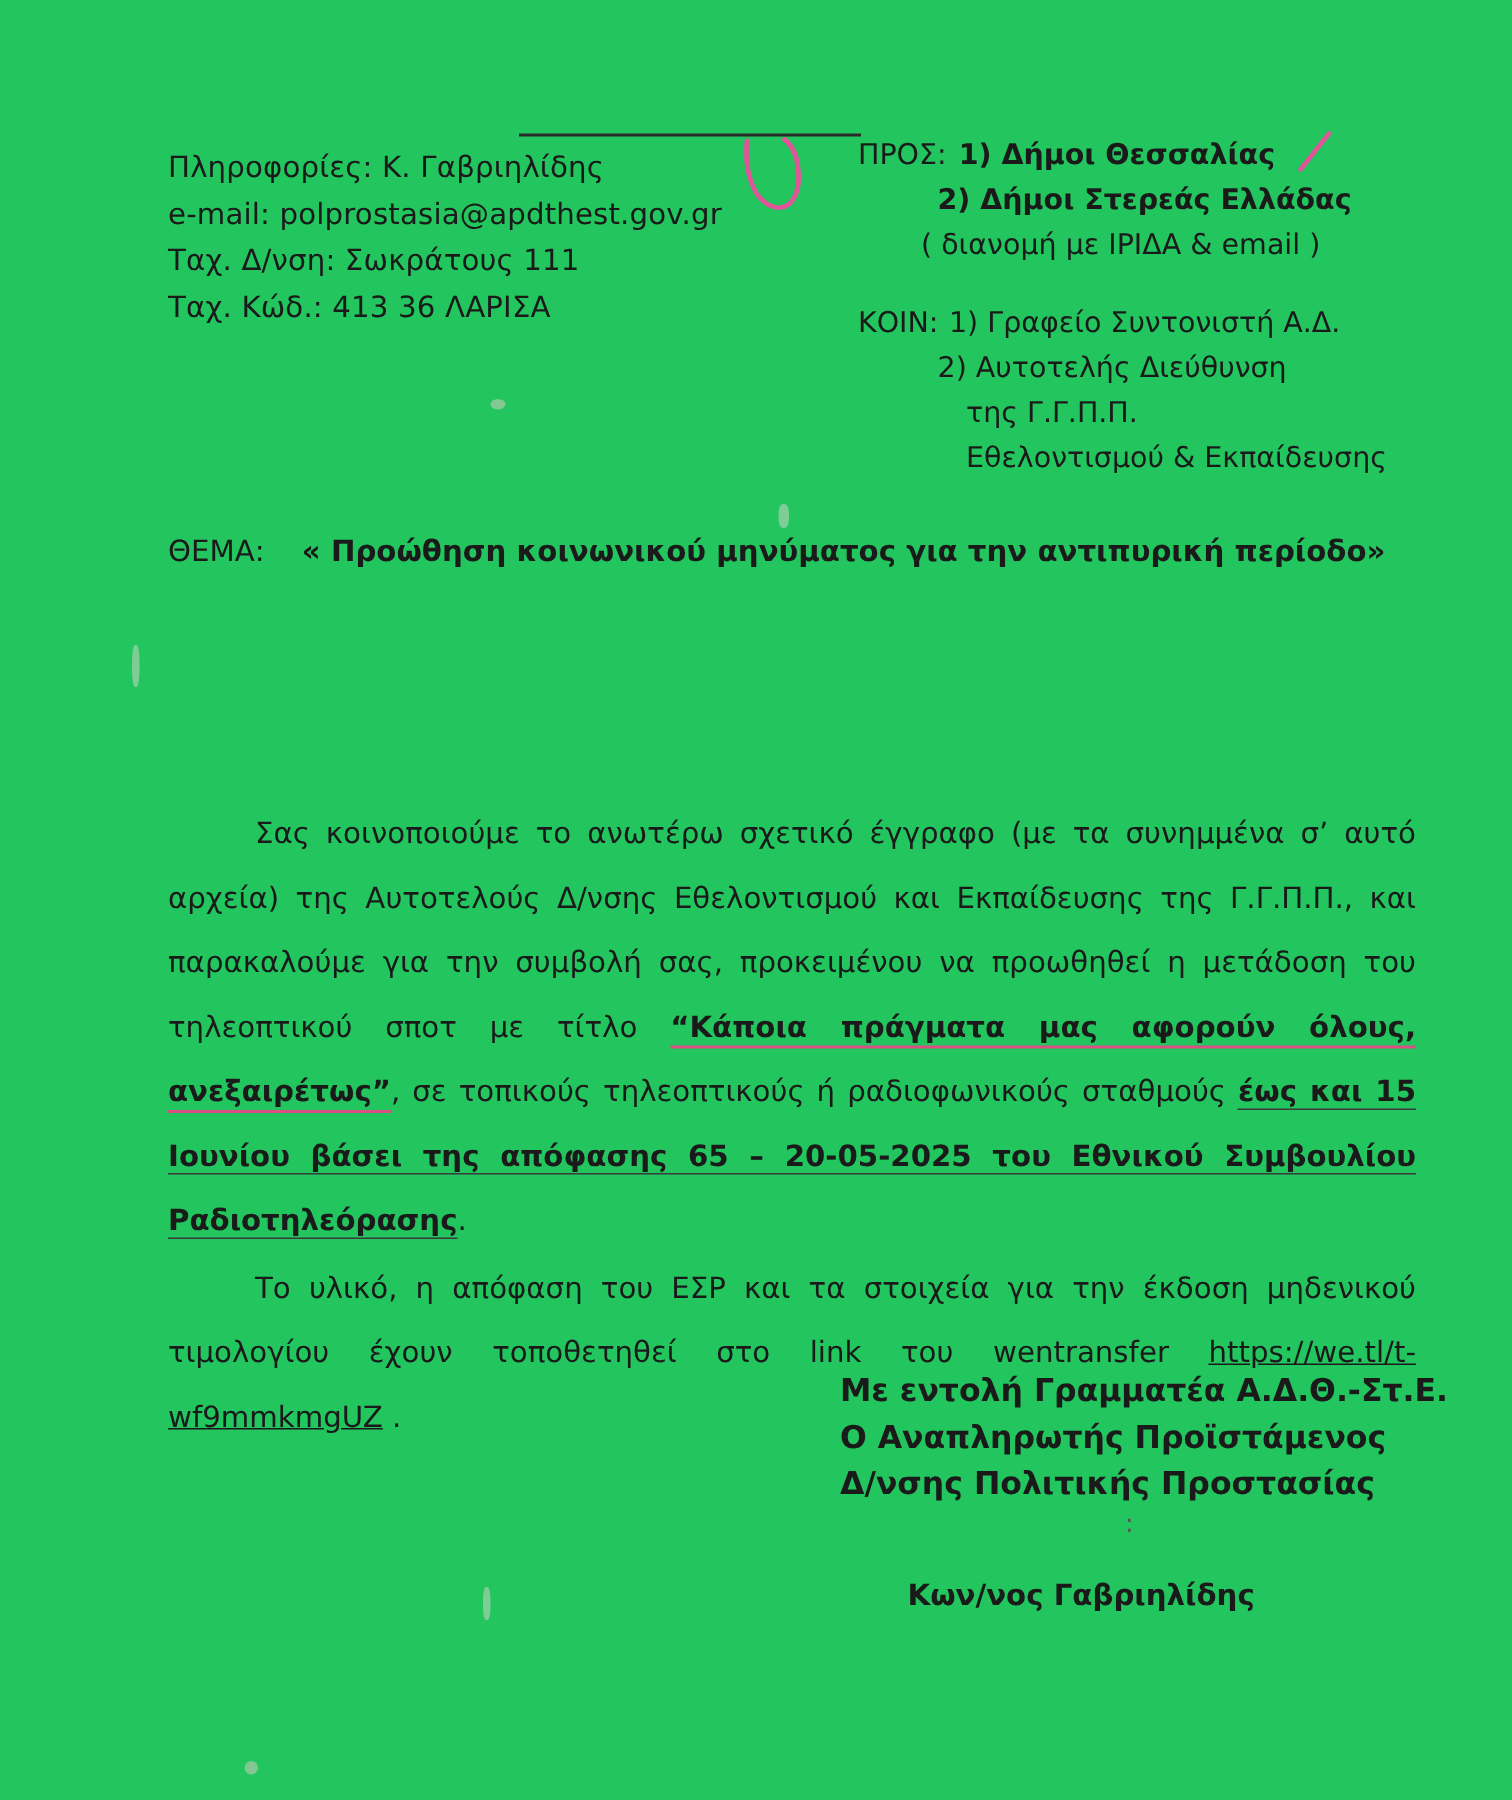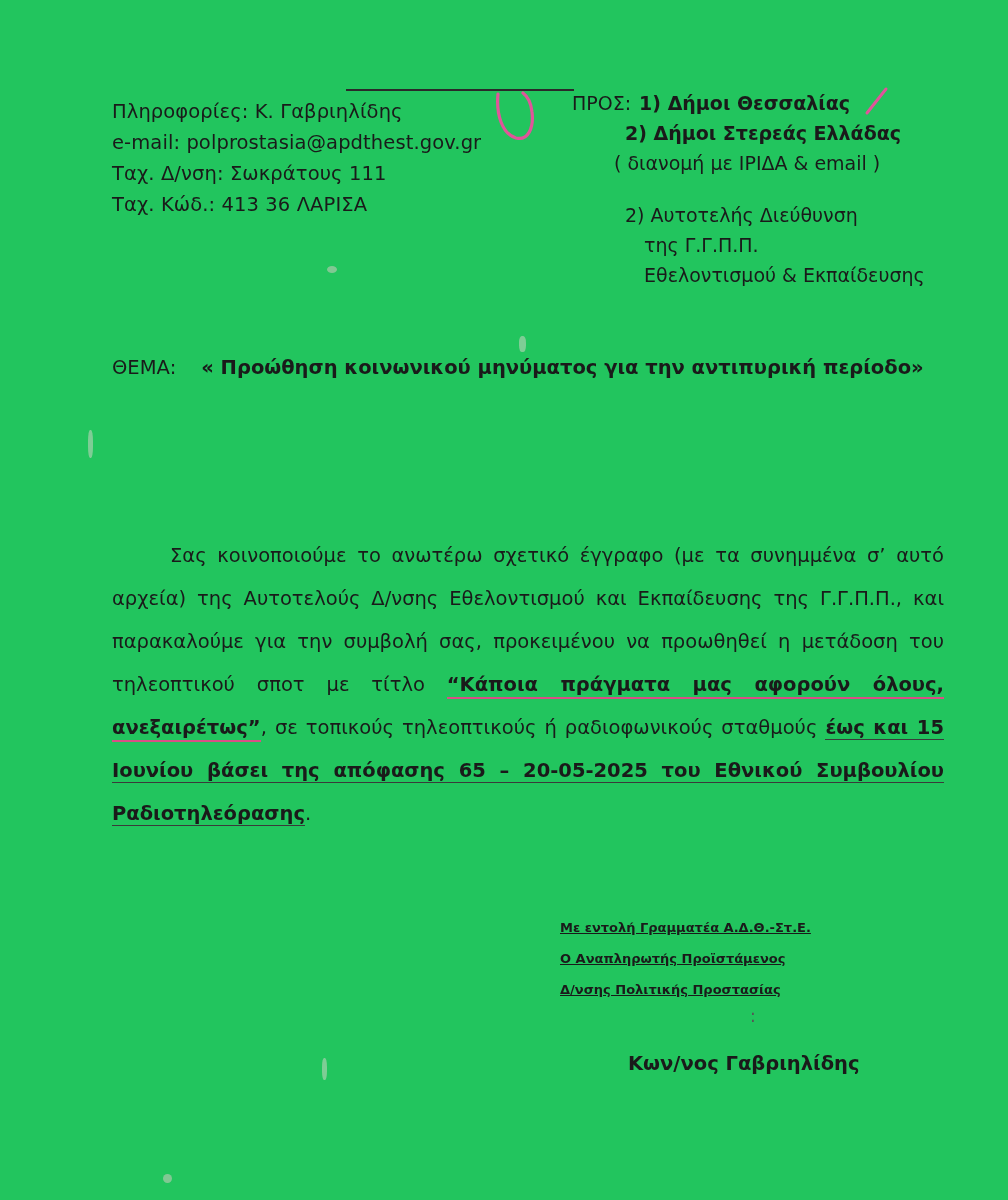--- a/index.html
+++ b/index.html
@@ -132,29 +132,28 @@
   .link {
     text-decoration: underline;
     color: #1a1a1a;
   }
 
   
   .sign {
     position: absolute;
     left: 560px;
     top: 912px;
-    font-size: 13px;
+    font-size: 21px;
     line-height: 31px;
     font-weight: bold;
-    text-decoration: underline;
   }
   .sign .l2, .sign .l3 { font-weight: bold; }
   .signer {
     position: absolute;
-    left: 628px;
+    left: 605px;
     top: 1052px;
     font-size: 19.5px;
     font-weight: bold;
   }
   .colon-mark {
     position: absolute;
     left: 750px;
     top: 1006px;
     font-size: 17px;
     color: #555;
@@ -188,37 +187,44 @@
 
   <div class="hdr-right">
     <div class="pros-row">
       <span>ΠΡΟΣ:</span>
       <span class="bold">1) Δήμοι Θεσσαλίας</span>
     </div>
     <div class="bold indent1">2) Δήμοι Στερεάς Ελλάδας</div>
     <div class="indent2">( διανομή με ΙΡΙΔΑ &amp; email )</div>
 
     <div class="koin">
+      <div class="k-row">
+        <span>ΚΟΙΝ:</span>
+        <span>1) Γραφείο Συντονιστή Α.Δ.</span>
+      </div>
       <div class="indent1">2) Αυτοτελής Διεύθυνση</div>
       <div class="indent3">της Γ.Γ.Π.Π.</div>
       <div class="indent3">Εθελοντισμού &amp; Εκπαίδευσης</div>
     </div>
   </div>
 
   <div class="thema">
     <span class="label">ΘΕΜΑ:</span>
     <span>&nbsp;&nbsp;</span>
     <span class="val">« Προώθηση κοινωνικού μηνύματος για την αντιπυρική περίοδο»</span>
   </div>
 
 
   <div class="body-text">
     <p class="indent">
       <span>Σας κοινοποιούμε το ανωτέρω σχετικό έγγραφο (με τα συνημμένα σ’ αυτό αρχεία) της Αυτοτελούς Δ/νσης Εθελοντισμού και Εκπαίδευσης της Γ.Γ.Π.Π., και παρακαλούμε για την συμβολή σας, προκειμένου να προωθηθεί η μετάδοση του τηλεοπτικού σποτ με τίτλο </span><span class="q-underline">“Κάποια πράγματα μας αφορούν όλους, ανεξαιρέτως”</span><span>, σε τοπικούς τηλεοπτικούς ή ραδιοφωνικούς σταθμούς </span><span class="bold u-thin">έως και 15 Ιουνίου βάσει της απόφασης 65 – 20-05-2025 του Εθνικού Συμβουλίου Ραδιοτηλεόρασης</span><span>.</span>
     </p>
+    <p class="indent" style="margin-top:2px;">
+      <span>Το υλικό, η απόφαση του ΕΣΡ και τα στοιχεία για την έκδοση μηδενικού τιμολογίου έχουν τοποθετηθεί στο link του wentransfer </span><a class="link" href="#">https://we.tl/t-wf9mmkmgUZ</a><span> .</span>
+    </p>
   </div>
 
   <div class="sign">
     <div>Με εντολή Γραμματέα Α.Δ.Θ.-Στ.Ε.</div>
     <div class="l2">Ο  Αναπληρωτής Προϊστάμενος</div>
     <div class="l3">Δ/νσης Πολιτικής Προστασίας</div>
   </div>
   <div class="colon-mark">:</div>
   <div class="signer">Κων/νος  Γαβριηλίδης</div>
 

